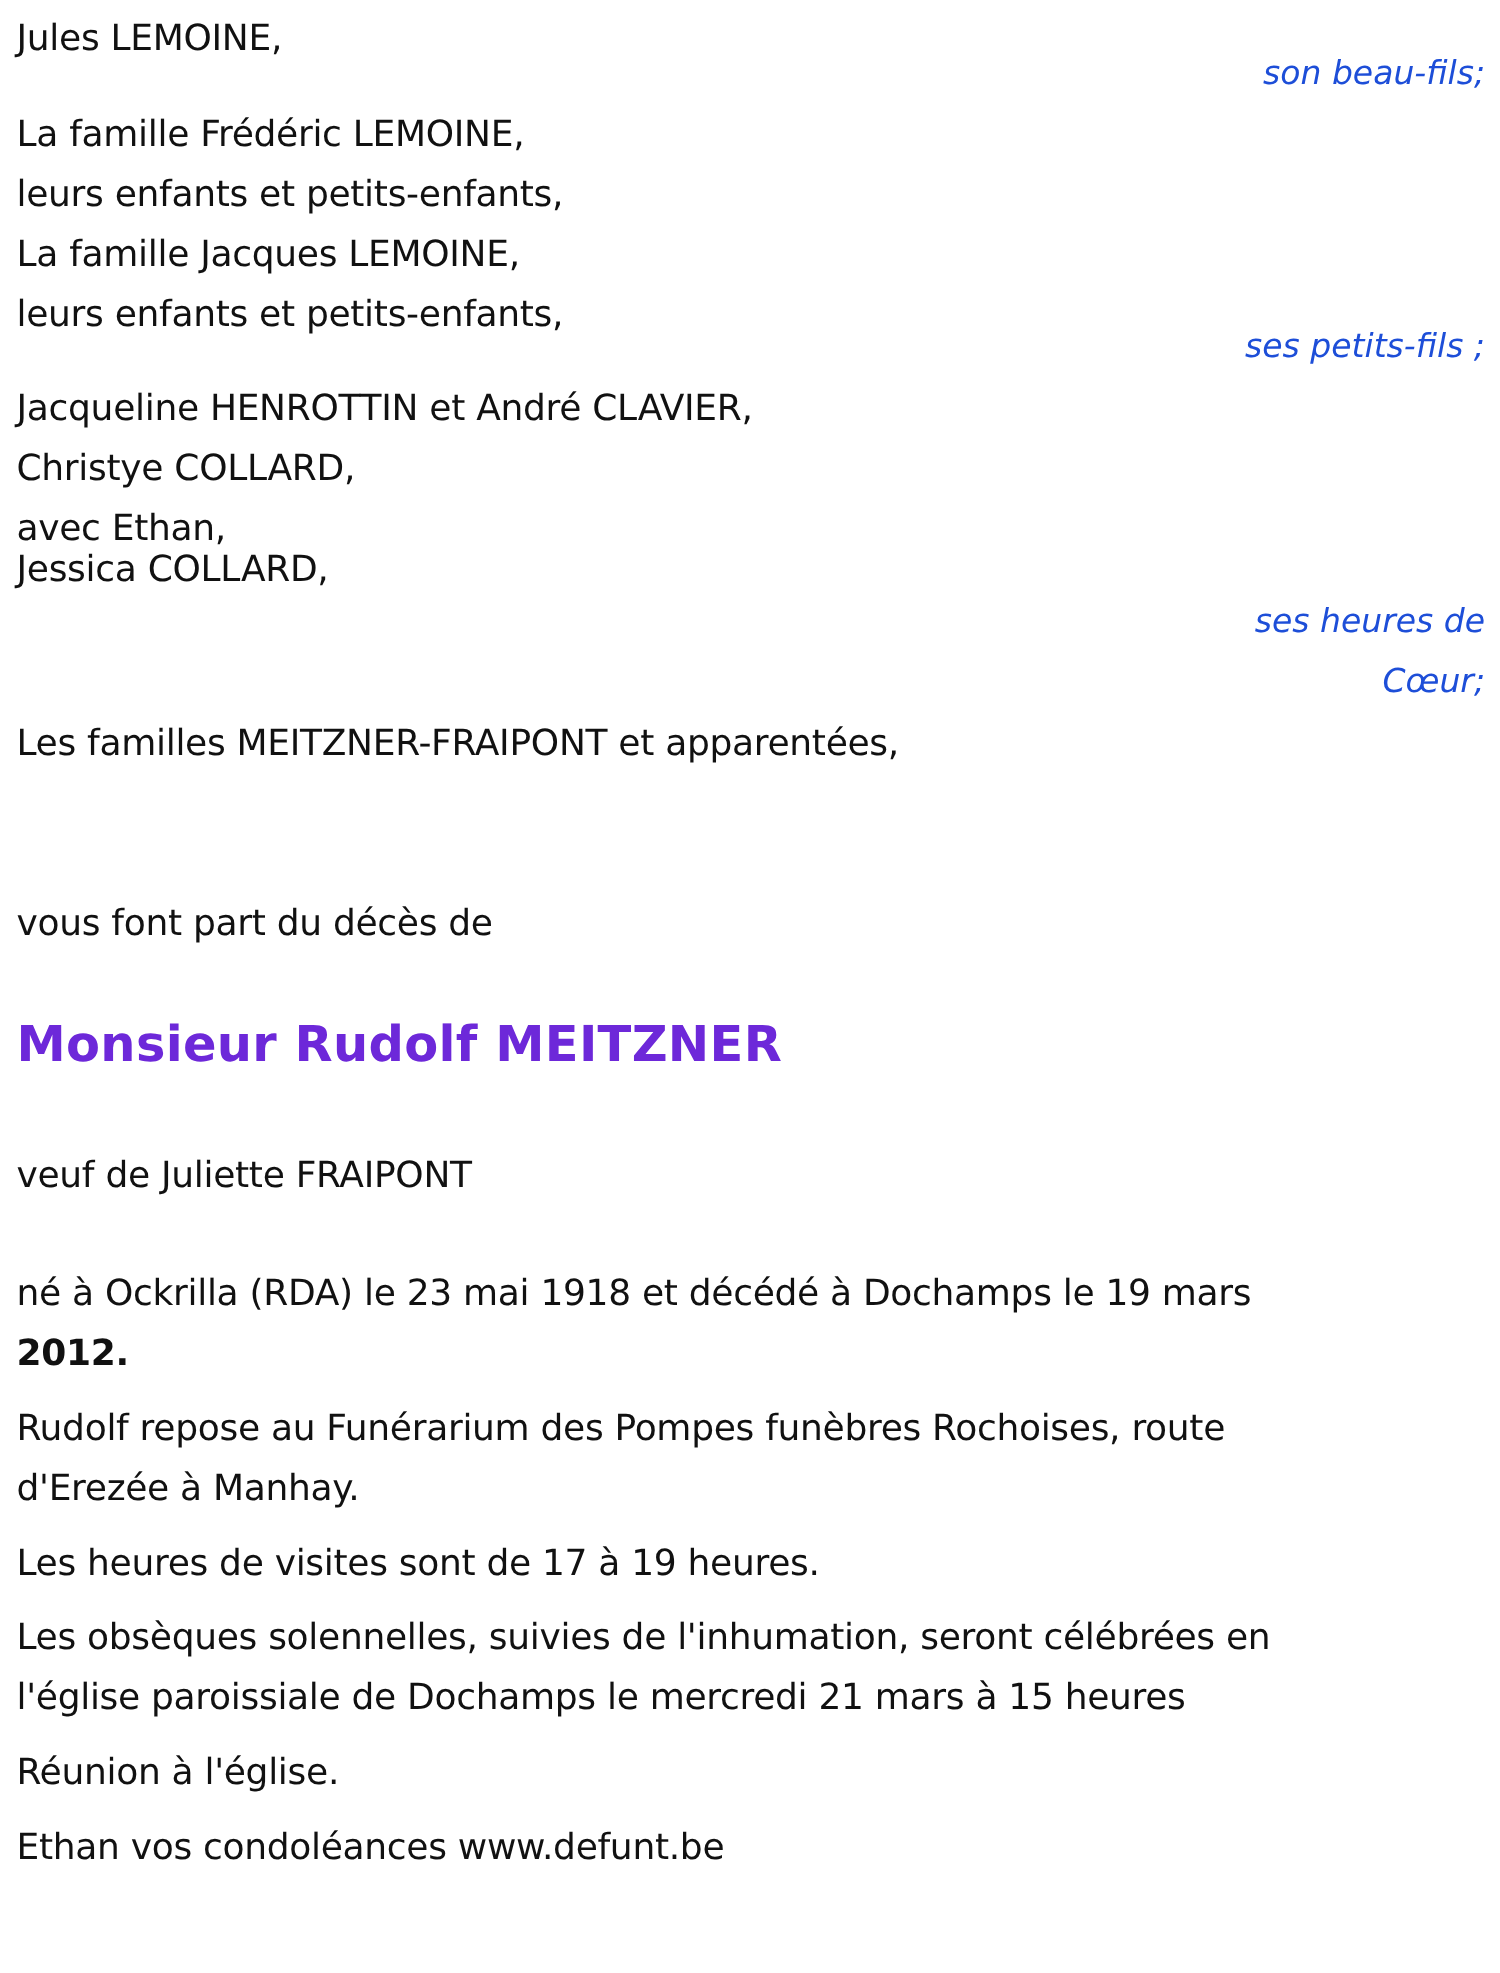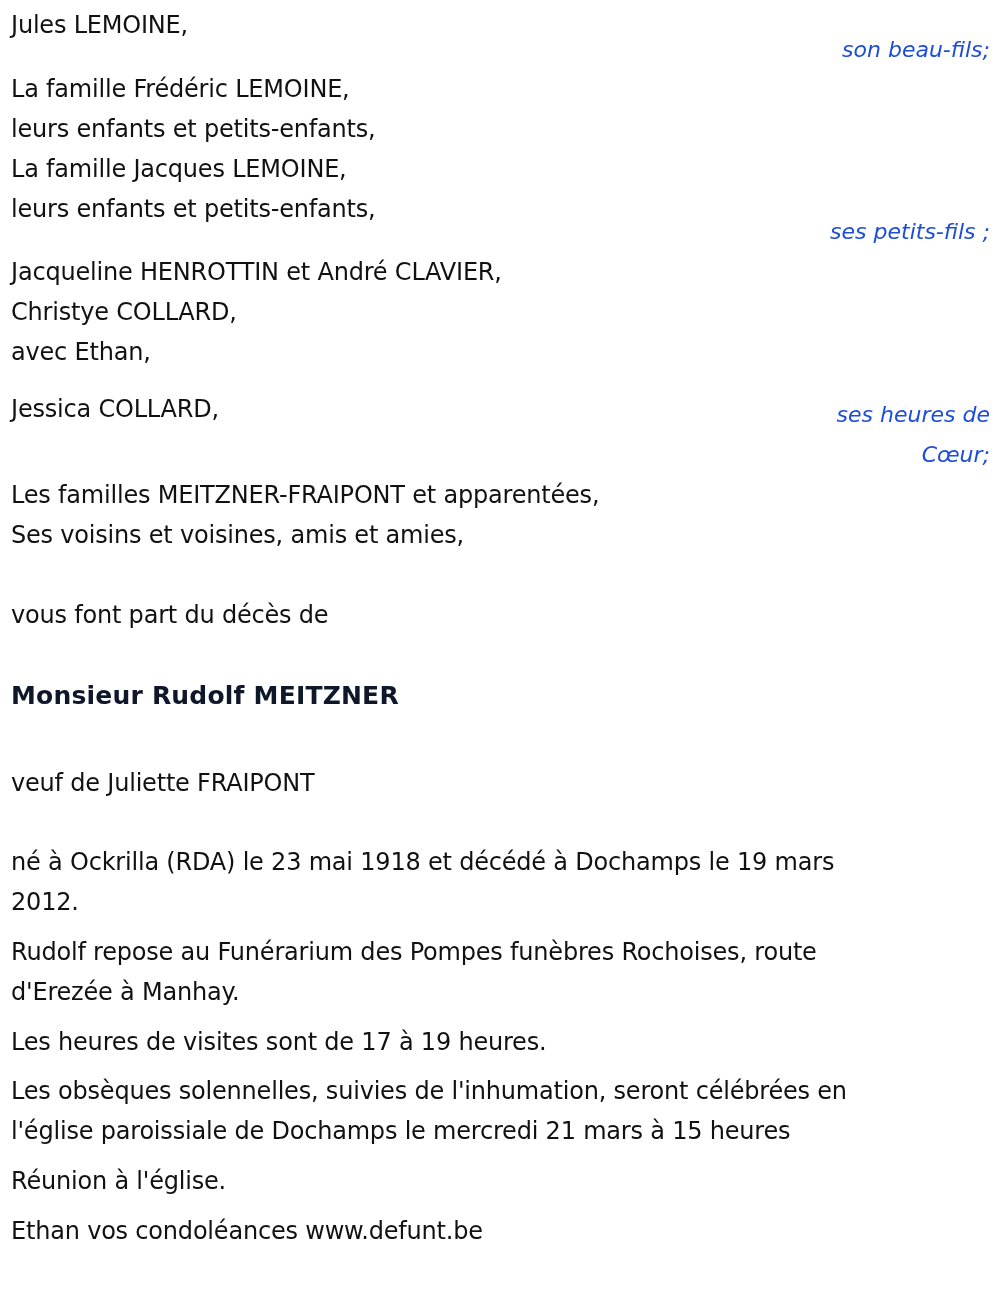--- a/index.html
+++ b/index.html
@@ -36,26 +36,26 @@
       font-size: 22px;
       line-height: 28px;
       font-style: italic;
       text-align: right;
       white-space: nowrap;
       color: #1d4ed8;
     }
     .name-heading {
       position: absolute;
       left: 11px;
-      font-size: 25px;
+      font-size: 33px;
       line-height: 40px;
       font-weight: bold;
       white-space: nowrap;
       margin: 0;
-      color: #0f172a;
+      color: #6d28d9;
       letter-spacing: 0.2px;
     }
     .link {
       color: #111111;
       text-decoration: none;
     }
   </style>
 </head>
 <body>
 
@@ -66,35 +66,34 @@
 
   <div class="line" style="top:74px;">La famille Frédéric LEMOINE,</div>
   <div class="line" style="top:114px;">leurs enfants et petits-enfants,</div>
   <div class="line" style="top:154px;">La famille Jacques LEMOINE,</div>
   <div class="line" style="top:194px;">leurs enfants et petits-enfants,</div>
   <div class="rel" style="top:218px;">ses petits-fils ;</div>
 
   <div class="line" style="top:257px;">Jacqueline HENROTTIN et André CLAVIER,</div>
   <div class="line" style="top:297px;">Christye COLLARD,</div>
   <div class="line" style="top:337px;">avec Ethan,</div>
-  <div class="line" style="top:394px;">Jessica COLLARD,</div>
+  <div class="line" style="top:364px;">Jessica COLLARD,</div>
   <div class="rel" style="top:401px;">ses heures de</div>
   <div class="rel" style="top:441px;">Cœur;</div>
 
   <div class="line" style="top:480px;">Les familles MEITZNER-FRAIPONT et apparentées,</div>
-  <div class="line" style="top:520px;">Ses voisins et voisines, amis et amies,</div>
 
   <div class="line" style="top:600px;">vous font part du décès de</div>
 
   <h1 class="name-heading" style="top:676px;">Monsieur Rudolf MEITZNER</h1>
 
   <div class="line" style="top:768px;">veuf de Juliette FRAIPONT</div>
 
   <div class="line" style="top:847px;">né à Ockrilla (RDA) le 23 mai 1918 et décédé à Dochamps le 19 mars</div>
-  <div class="line" style="top:887px;">2012.</div>
+  <div class="line" style="top:887px;font-weight:bold;">2012.</div>
 
   <div class="line" style="top:937px;">Rudolf repose au Funérarium des Pompes funèbres Rochoises, route</div>
   <div class="line" style="top:977px;">d'Erezée à Manhay.</div>
 
   <div class="line" style="top:1027px;">Les heures de visites sont de 17 à 19 heures.</div>
 
   <div class="line" style="top:1076px;">Les obsèques solennelles, suivies de l'inhumation, seront célébrées en</div>
   <div class="line" style="top:1116px;">l'église paroissiale de Dochamps le mercredi 21 mars à 15 heures</div>
 
   <div class="line" style="top:1166px;">Réunion à l'église.</div>

